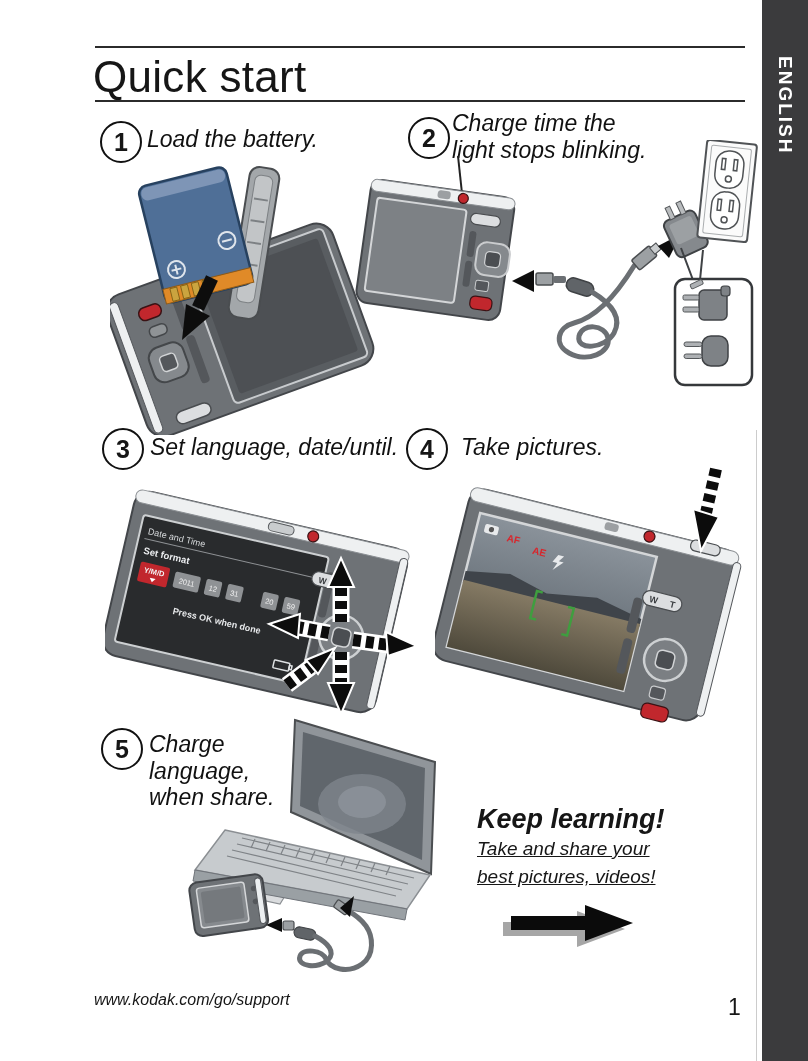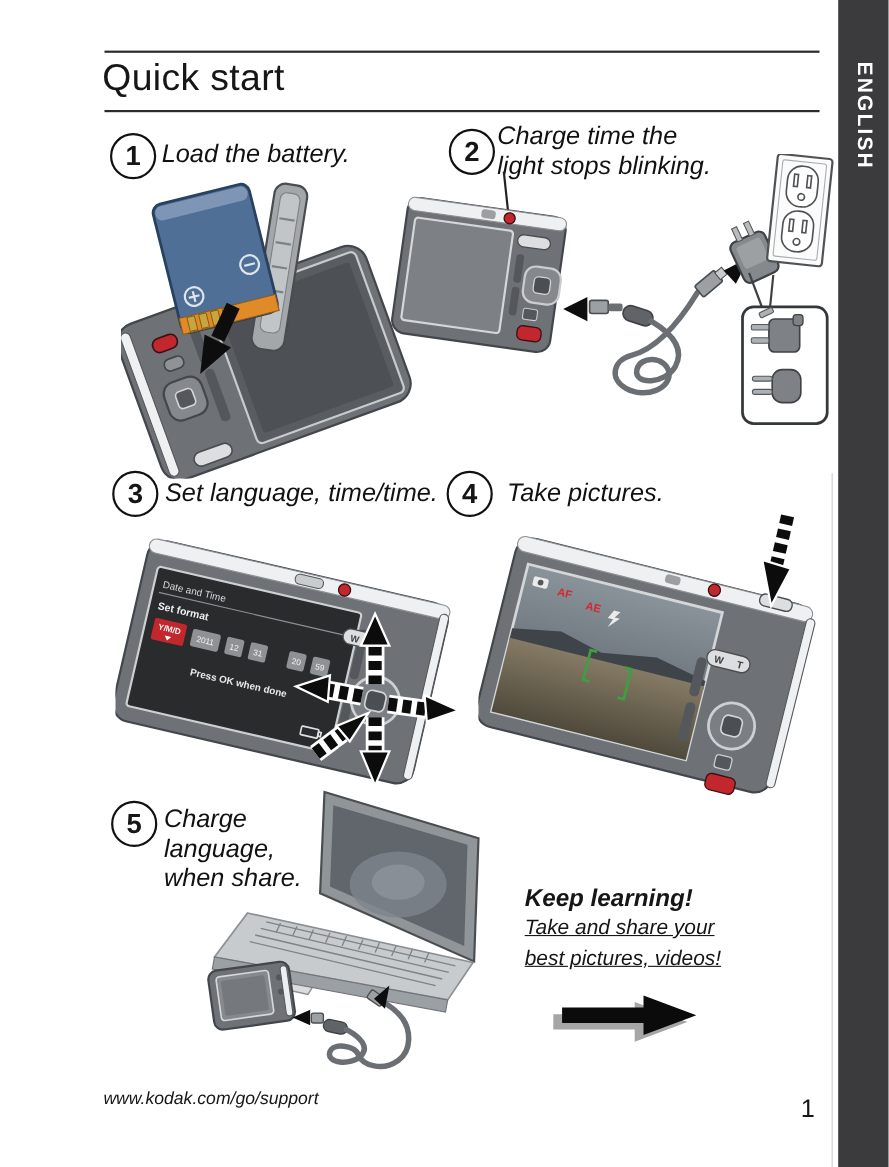--- a/index.html
+++ b/index.html
@@ -4,30 +4,30 @@
 <style>
   :root{
     --accent-red:#c1272d; --sidebar-bg:#3b3b3d; --battery-blue:#4f6f97;
     --battery-orange:#e08a28; --focus-green:#3f9e3f; --camera-gray:#6e7276; --text:#161616;
   }
   html,body{margin:0;padding:0;background:#e9e9e9;}
   .page{position:relative;width:808px;height:1061px;background:#ffffff;overflow:hidden;
         font-family:"Liberation Sans",sans-serif;color:var(--text);}
   .abs{position:absolute;}
   .rule{background:#2b2b2b;height:2px;width:650px;left:95px;}
-  .title{left:93px;top:52px;font-size:34px;letter-spacing:0.3px;color:var(--text);}
+  .title{left:93px;top:52px;font-size:44px;letter-spacing:0.3px;color:var(--text);}
   .lang-bar{left:762px;top:0;width:46px;height:1061px;background:var(--sidebar-bg);
             display:flex;justify-content:center;}
   .lang-text{writing-mode:vertical-rl;color:#ffffff;font-weight:bold;font-size:19px;
              letter-spacing:2px;margin-top:56px;}
   .edge-line{left:756px;top:430px;width:1px;height:631px;background:#cccccc;}
   .num{width:38px;height:38px;border:2.5px solid #111;border-radius:50%;background:#fff;
        display:flex;align-items:center;justify-content:center;font-size:25px;font-weight:600;}
   .step-label{font-style:italic;font-size:23px;color:#111;line-height:26.5px;white-space:nowrap;}
-  .kl-title{font-size:22px;font-weight:bold;font-style:italic;}
+  .kl-title{font-size:27px;font-weight:bold;font-style:italic;}
   .kl-line{font-size:19px;font-style:italic;line-height:28px;text-decoration:underline;}
   .footer-url{left:94px;top:991px;font-size:16px;font-style:italic;}
   .page-num{left:728px;top:994px;font-size:23px;}
   svg{display:block;}
   svg text{font-family:"Liberation Sans",sans-serif;}
   .fill-red{fill:var(--accent-red);}
   .sa-under{stroke:#ffffff;stroke-width:17;fill:none;}
   .sa-dash{stroke:#0c0c0c;stroke-width:12;fill:none;stroke-dasharray:8 5;}
   .sa-head{fill:#0c0c0c;stroke:#ffffff;stroke-width:2;}
   .cable{stroke:#6b6f73;stroke-width:5;fill:none;stroke-linecap:round;}
@@ -51,21 +51,21 @@
   <div class="abs num" style="left:100px;top:121px;">1</div>
   <div class="abs step-label" style="left:147px;top:126px;">Load the battery.</div>
 
   <div class="abs num" style="left:408px;top:117px;">2</div>
   <div class="abs" style="left:452px;top:110px;">
     <div class="step-label">Charge time the</div>
     <div class="step-label">light stops blinking.</div>
   </div>
 
   <div class="abs num" style="left:102px;top:428px;">3</div>
-  <div class="abs step-label" style="left:150px;top:434px;">Set language, time/time.</div>
+  <div class="abs step-label" style="left:150px;top:434px;">Set language, date/until.</div>
 
   <div class="abs num" style="left:406px;top:428px;">4</div>
   <div class="abs step-label" style="left:461px;top:434px;">Take pictures.</div>
 
   <div class="abs num" style="left:101px;top:728px;">5</div>
   <div class="abs" style="left:149px;top:731px;">
     <div class="step-label">Charge</div>
     <div class="step-label">language,</div>
     <div class="step-label">when share.</div>
   </div>

